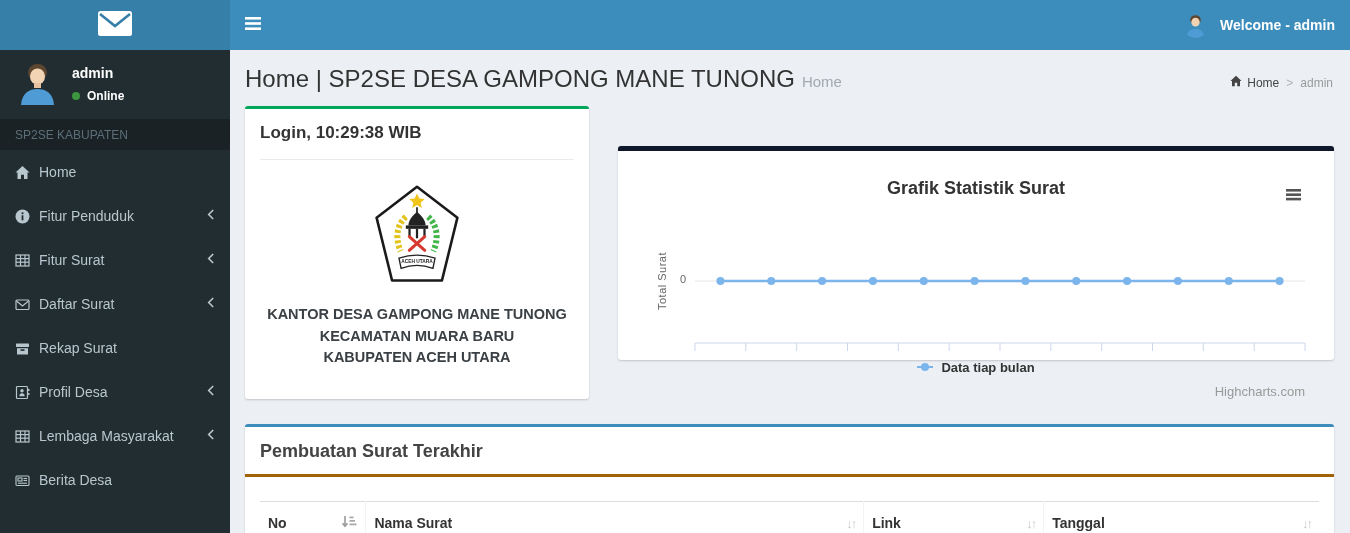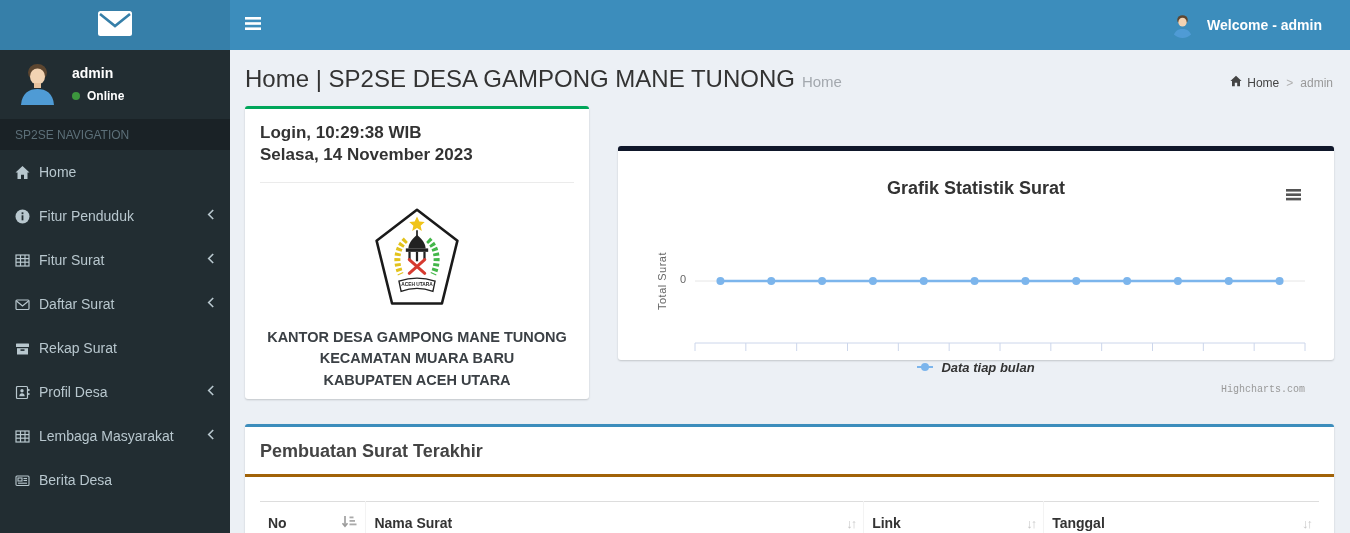--- a/index.html
+++ b/index.html
@@ -3,21 +3,21 @@
 <meta charset="utf-8">
 <style>
   * { margin:0; padding:0; box-sizing:border-box; }
   html,body { width:1350px; height:533px; overflow:hidden; font-family:"Liberation Sans", sans-serif; background:#ecf0f5; }
 
   
   .main-header { display:flex; height:50px; }
   .logo { width:230px; background:#367fa9; display:flex; align-items:center; justify-content:center; cursor:pointer; }
   .navbar { flex:1; background:#3c8dbc; display:flex; align-items:center; justify-content:space-between; }
   .sidebar-toggle { padding:18px 15px; cursor:pointer; display:flex; align-items:center; }
-  .navbar-user { display:flex; align-items:center; gap:12px; color:#fff; font-size:14px; font-weight:600; padding-right:28px; cursor:pointer; }
+  .navbar-user { display:flex; align-items:center; gap:12px; color:#fff; font-size:14px; font-weight:600; padding-right:15px; cursor:pointer; }
   .avatar-sm { width:25px; height:25px; border-radius:50%; overflow:hidden; background:transparent; }
 
   
   .sidebar { position:absolute; top:50px; left:0; bottom:0; width:230px; background:#222d32; }
   .user-panel { display:flex; gap:12px; padding:10px 15px 14px; }
   .avatar-lg { width:45px; height:45px; }
   .user-info { padding-top:5px; }
   .user-name { color:#fff; font-weight:700; font-size:14px; }
   .user-status { display:flex; align-items:center; gap:7px; margin-top:8px; color:#fff; font-size:12px; font-weight:600; cursor:pointer; }
   .dot { width:8px; height:8px; border-radius:50%; background:#3c963d; }
@@ -45,24 +45,24 @@
   .emblem-wrap { display:flex; justify-content:center; }
   .office { margin-top:20px; text-align:center; font-size:14.5px; font-weight:700; color:#3b4045; line-height:21.5px; }
 
   
   .chart-box { flex:1; height:214px; border-top:5px solid #0f172a; position:relative; }
   .chart-title { position:absolute; top:27px; left:0; right:0; text-align:center; font-size:18px; font-weight:600; color:#333; }
   .chart-menu { position:absolute; top:33px; right:30px; padding:3px; cursor:pointer; }
   .y-axis-title { position:absolute; top:130px; left:44px; transform:translate(-50%,-50%) rotate(-90deg); font-size:11px; color:#666; letter-spacing:.5px; white-space:nowrap; }
   .y-tick { position:absolute; top:122px; left:38px; width:30px; text-align:right; font-size:11px; color:#666; }
   .chart-plot { position:absolute; inset:0; width:100%; height:268px; }
-  .chart-legend { position:absolute; top:209px; left:0; right:0; display:flex; justify-content:center; align-items:center; gap:8px; font-size:13px; font-weight:600; color:#333; cursor:pointer;font-style:italic; }
+  .chart-legend { position:absolute; top:209px; left:0; right:0; display:flex; justify-content:center; align-items:center; gap:8px; font-size:13px; font-weight:600; color:#333; cursor:pointer; }
   .legend-marker { width:16px; height:2px; background:#7cb5ec; position:relative; }
   .legend-marker::after { content:""; position:absolute; left:50%; top:50%; width:8px; height:8px; margin:-4px 0 0 -4px; border-radius:50%; background:#7cb5ec; }
-  .credits { position:absolute; top:233px; right:29px; font-size:10px; color:#999; cursor:pointer;font-family:Liberation Mono, monospace; }
+  .credits { position:absolute; top:233px; right:29px; font-size:13px; color:#999; cursor:pointer; }
 
   
   .table-box { margin:25px 16px 0 15px; min-height:145px; border-top:3px solid #3c8dbc; }
   .box-header { padding:14px 15px 12px; border-bottom:3px solid #a16207; }
   .box-header h3 { font-size:18px; font-weight:600; color:#444; }
   .box-body { padding:10px 15px 20px; }
   table { width:100%; border-collapse:collapse; margin-top:14px; border-top:1px solid #ddd; }
   th { position:relative; text-align:left; font-size:14px; font-weight:700; color:#333; padding:13px 28px 13px 8px; cursor:pointer; }
   th + th { border-left:1px solid #f3f3f3; }
   .sort-both { position:absolute; right:8px; top:50%; transform:translateY(-50%); color:#c6c6c6; font-size:13px; letter-spacing:-2px; font-weight:400; }
@@ -115,21 +115,21 @@
     </span>
     <div class="user-info">
       <div class="user-name">admin</div>
       <div class="user-status">
         <span class="dot"></span>
         <span>Online</span>
       </div>
     </div>
   </div>
 
-  <div class="nav-header">SP2SE NAVIGATION</div>
+  <div class="nav-header">SP2SE KABUPATEN</div>
 
   <div class="nav-item">
     <span class="nav-icon">
         <svg width="15" height="15" viewBox="0 0 15 15">
           <path d="M7.5 1 L14.5 7.5 H12.5 V14 H9 V9.8 H6 V14 H2.5 V7.5 H0.5 Z" fill="currentColor"></path>
         </svg>
       </span>
     <span class="nav-label">Home</span>
   </div>
   <div class="nav-item">
@@ -252,21 +252,20 @@
       <li class="bc-sep">&gt;</li>
       <li class="bc-current">admin</li>
     </ol>
   </section>
 
   <div class="row1">
 
     <div class="box login-box">
       <div class="login-lines">
         <div>Login, 10:29:38 WIB</div>
-        <div>Selasa, 14 November 2023</div>
       </div>
       <hr>
       <div class="emblem-wrap">
         <svg viewBox="0 0 100 116" width="86" height="100">
           <path d="M50 3 L97 39 L79 112 L21 112 L3 39 Z" fill="#fff" stroke="#1a1a1a" stroke-width="3" stroke-linejoin="round"></path>
           <path d="M50 11 l2.7 5.7 6.3.6-4.8 4.3 1.4 6.1-5.6-3.3-5.6 3.3 1.4-6.1-4.8-4.3 6.3-.6z" fill="#f0c419"></path>
           <path d="M37 38 C27 47 24 62 31 78" fill="none" stroke="#e2c21c" stroke-width="7" stroke-dasharray="3.5 2.5"></path>
           <path d="M63 38 C73 47 76 62 69 78" fill="none" stroke="#43b649" stroke-width="7" stroke-dasharray="3.5 2.5"></path>
           <line x1="50" y1="27" x2="50" y2="34" stroke="#222" stroke-width="2"></line>
           <path d="M50 32 C43 38 40 43 40 48 L60 48 C60 43 57 38 50 32 Z" fill="#222"></path>

